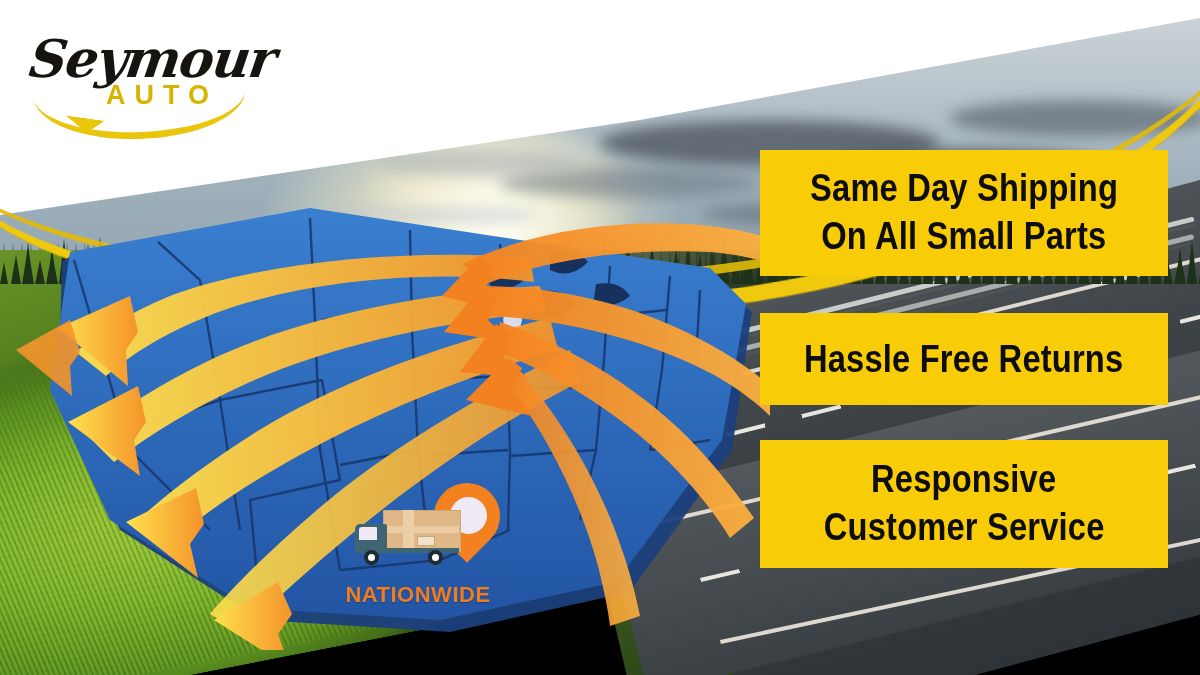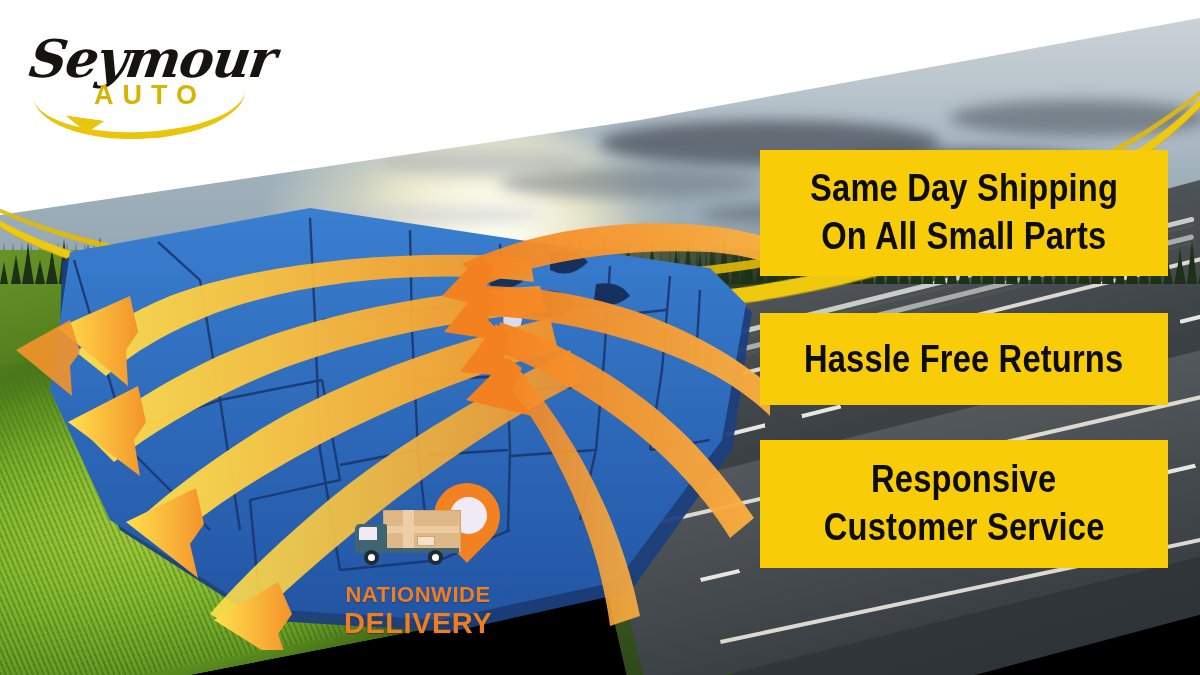--- a/index.html
+++ b/index.html
@@ -132,21 +132,21 @@
   }
 
   
   .logo{position:absolute;left:30px;top:22px;width:225px;height:105px;}
   .logo-name{
     position:absolute;left:0;top:6px;font-family:"DejaVu Serif", serif;
     font-style:italic;font-weight:700;font-size:52px;color:#17140f;
     letter-spacing:-1.5px;transform:skewX(-8deg);
   }
   .logo-auto{
-    position:absolute;left:64px;top:58px;font-weight:700;font-size:27px;
+    position:absolute;left:76px;top:58px;font-weight:700;font-size:27px;
     letter-spacing:9px;color:#d8b400;
   }
   .logo-swoosh{
     position:absolute;left:4px;top:62px;width:212px;height:48px;
     border-bottom:7px solid #e9c60c;border-radius:0 0 60% 60%/0 0 100% 100%;
     transform:rotate(-2deg);
   }
   .logo-tail{
     position:absolute;left:34px;top:96px;width:40px;height:14px;background:#e9c60c;
     clip-path:polygon(0 0,100% 0,60% 100%);transform:rotate(8deg);
@@ -503,21 +503,20 @@
       <div class="wheel w1">
           <i></i>
         </div>
       <div class="wheel w2">
           <i></i>
         </div>
     </div>
 
     <div class="nd-label">
       <div class="nd-1">NATIONWIDE</div>
-      <div class="nd-2">DELIVERY</div>
     </div>
   </div>
 
   <div class="box box1">
     <span>Same Day Shipping</span>
     <span>On All Small Parts</span>
   </div>
 
   <div class="box box3">
     <span>Responsive</span>

